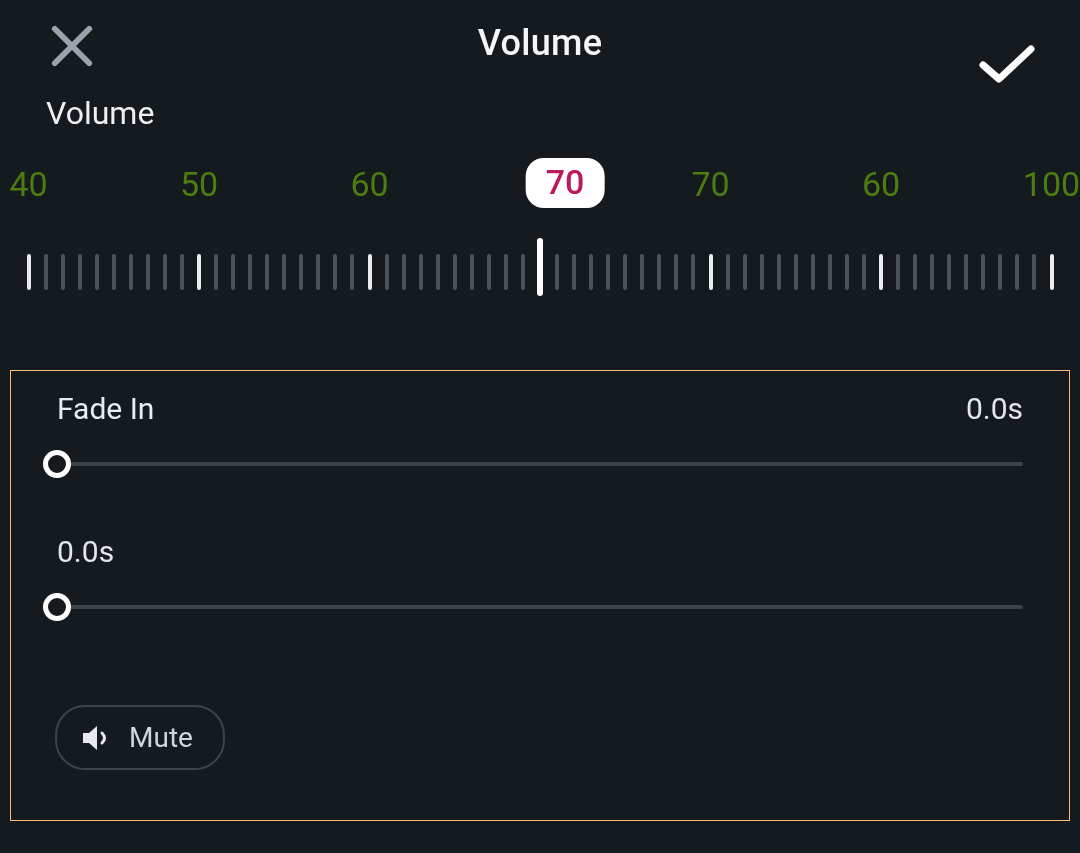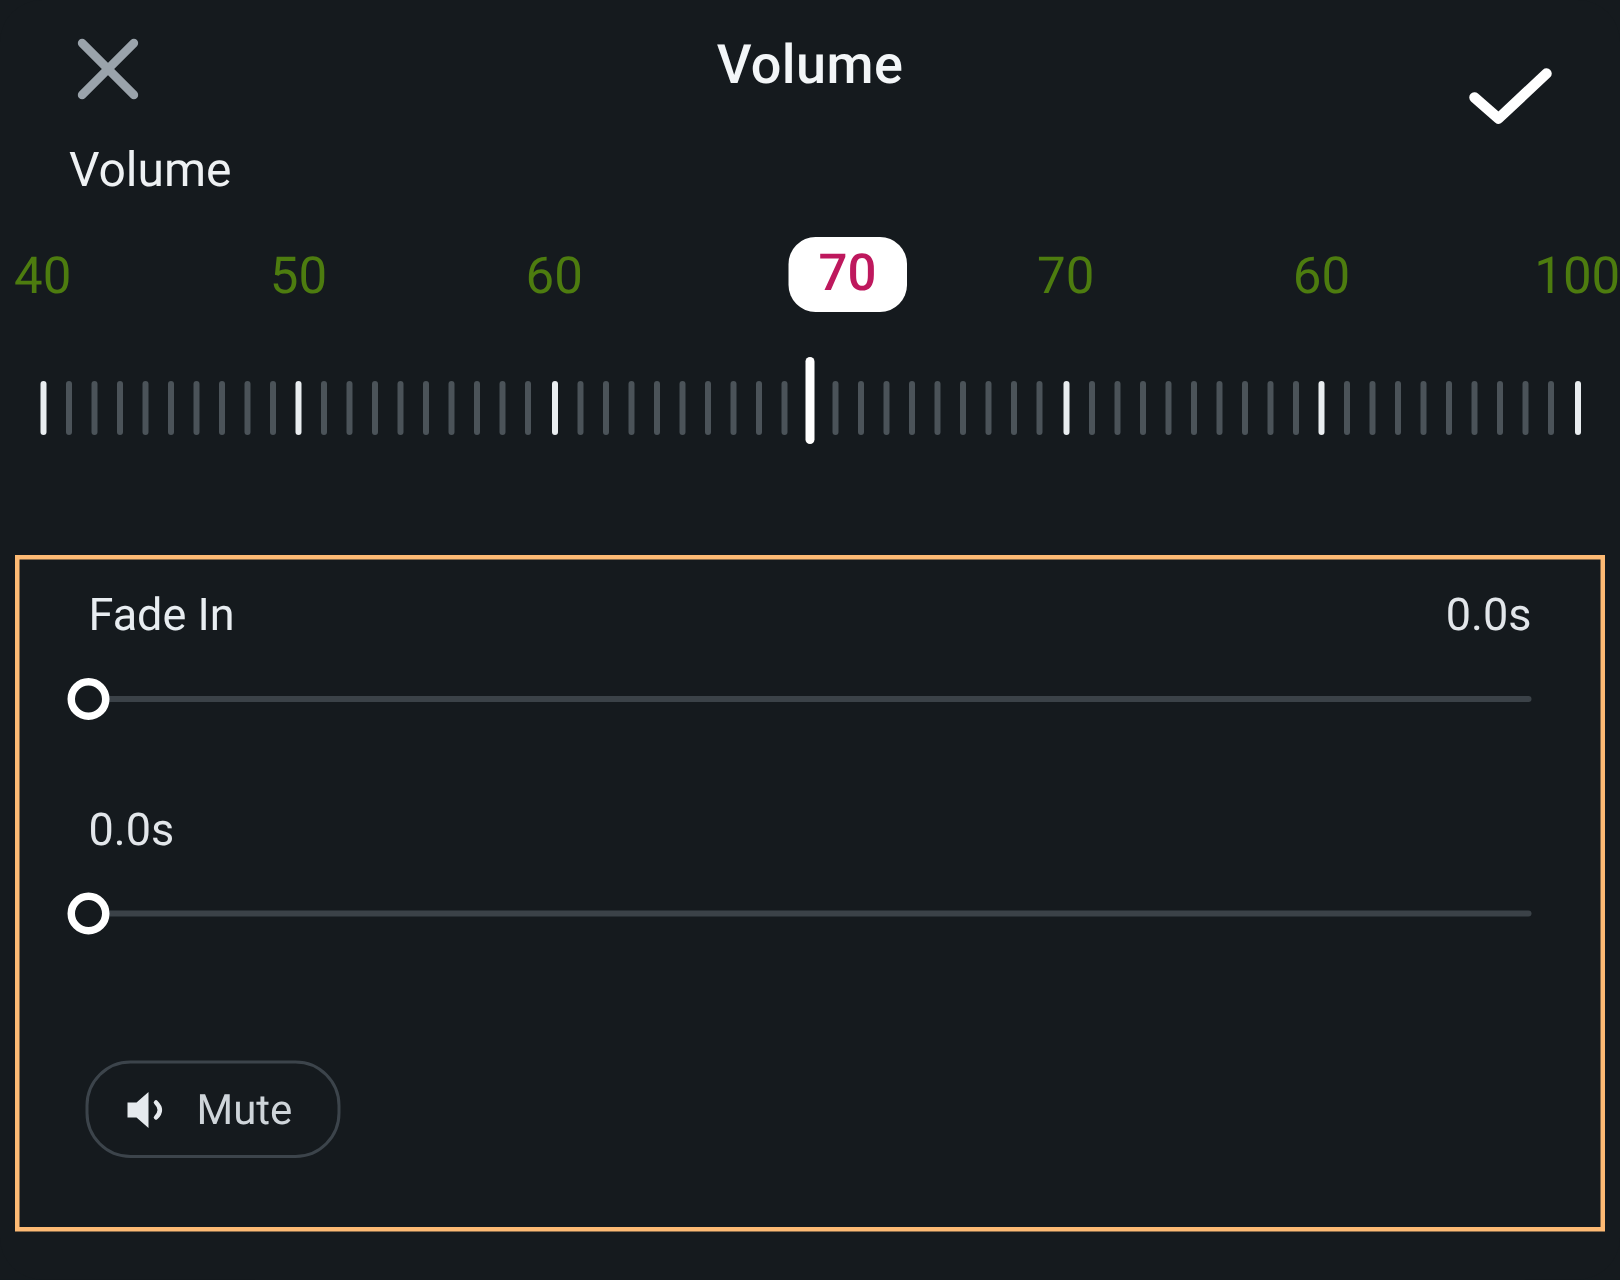--- a/index.html
+++ b/index.html
@@ -128,21 +128,21 @@
     border-radius: 3px;
   }
 
   
   .highlight-box {
     position: absolute;
     left: 10px;
     right: 10px;
     top: 370px;
     bottom: 32px;
-    border: 3px solid #fdba74;
+    border: 1px solid #fdba74;
   }
 
   .fade-group {
     position: relative;
     padding: 20px 46px 16px 46px;
   }
   .fade-row {
     display: flex;
     justify-content: space-between;
     align-items: baseline;

